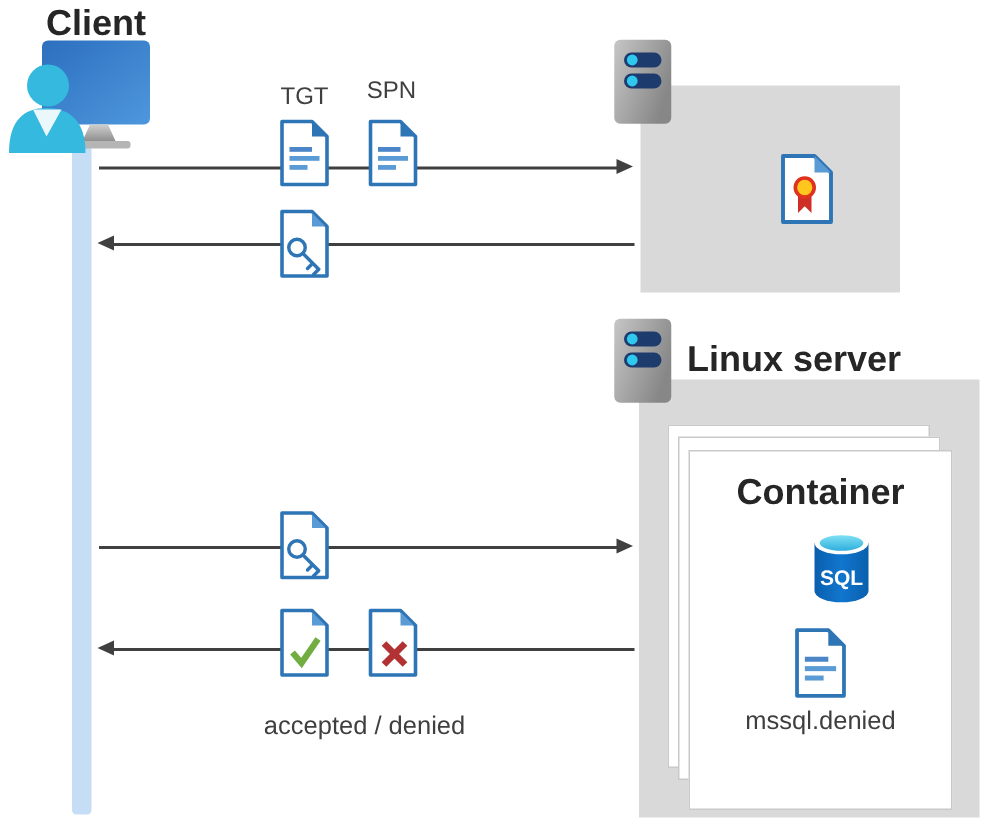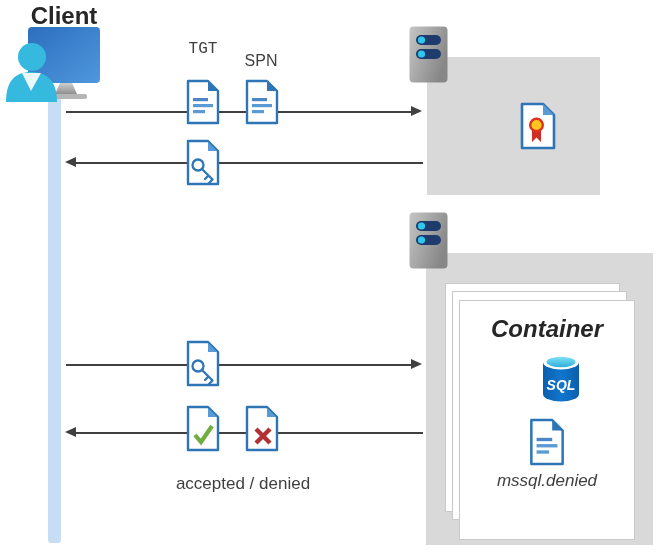--- a/index.html
+++ b/index.html
@@ -46,21 +46,21 @@
       <rect x="50" y="74" width="37" height="5" rx="2" fill="#B5B5B5"></rect>
       <circle cx="32" cy="37" r="14" fill="#35B9DE"></circle>
       <path d="M6,82 C6,60 16,52 31,52 C46,52 57,60 57,82 Z" fill="#35B9DE"></path>
       <polygon points="22,53 41,53 31,71" fill="#EAF7FB"></polygon>
     </svg>
   </div>
 
   <div class="arrow-line" style="left:66px;top:111px;width:346px;"></div>
   <div class="ah-r" style="left:411px;top:106px;"></div>
 
-  <div class="abs sublabel center" style="left:181px;top:40px;width:44px;font-family:Liberation Mono, monospace;">TGT</div>
+  <div class="abs sublabel center" style="left:181px;top:56px;width:44px;">TGT</div>
   <div class="abs sublabel center" style="left:239px;top:52px;width:44px;">SPN</div>
 
   <div class="abs" style="left:185px;top:79px;">
     <svg width="36" height="46" viewBox="0 0 36 46">
       <path d="M3 2 H23 L33 12 V44 H3 Z" fill="#fff" stroke="#2E75B6" stroke-width="2.4" stroke-linejoin="round"></path>
       <polygon points="23,2 33,12 23,12" fill="#2E75B6"></polygon>
       <rect x="8" y="19" width="15" height="3.2" fill="#4A86C8"></rect>
       <rect x="8" y="25" width="20" height="3.2" fill="#5B9BD5"></rect>
       <rect x="8" y="31" width="12" height="3.2" fill="#5B9BD5"></rect>
     </svg>
@@ -124,24 +124,25 @@
             <stop offset="1" stop-color="#878787"></stop>
       </linearGradient>
         </defs>
       <rect x="0.5" y="0.5" width="38" height="56" rx="4" fill="url(#srv2)"></rect>
       <rect x="7" y="9" width="25" height="10" rx="5" fill="#1E3B6E"></rect>
       <circle cx="12.5" cy="14" r="3.6" fill="#2FC9F0"></circle>
       <rect x="7" y="23" width="25" height="10" rx="5" fill="#1E3B6E"></rect>
       <circle cx="12.5" cy="28" r="3.6" fill="#2FC9F0"></circle>
     </svg>
   </div>
+  <div class="abs heading" style="left:458px;top:224px;width:190px;">Linux server</div>
 
   <div class="abs card" style="left:445px;top:283px;width:173px;height:227px;"></div>
   <div class="abs card" style="left:452px;top:291px;width:173px;height:227px;"></div>
-  <div class="abs card card-front" style="left:459px;top:300px;width:174px;height:226px;font-style:italic;">
+  <div class="abs card card-front" style="left:459px;top:300px;width:174px;height:226px;">
     <div class="heading">Container</div>
     <div style="margin-top:8px;margin-left:28px;">
       <svg width="42" height="50" viewBox="0 0 42 50">
         <defs>
           <linearGradient id="sqlbody" x1="0" y1="0" x2="1" y2="0">
             <stop offset="0" stop-color="#0A5FAD"></stop>
               <stop offset="0.5" stop-color="#1176CE"></stop>
               <stop offset="1" stop-color="#0A5FAD"></stop>
           </linearGradient>
           <linearGradient id="sqltop" x1="0" y1="0" x2="0" y2="1">

